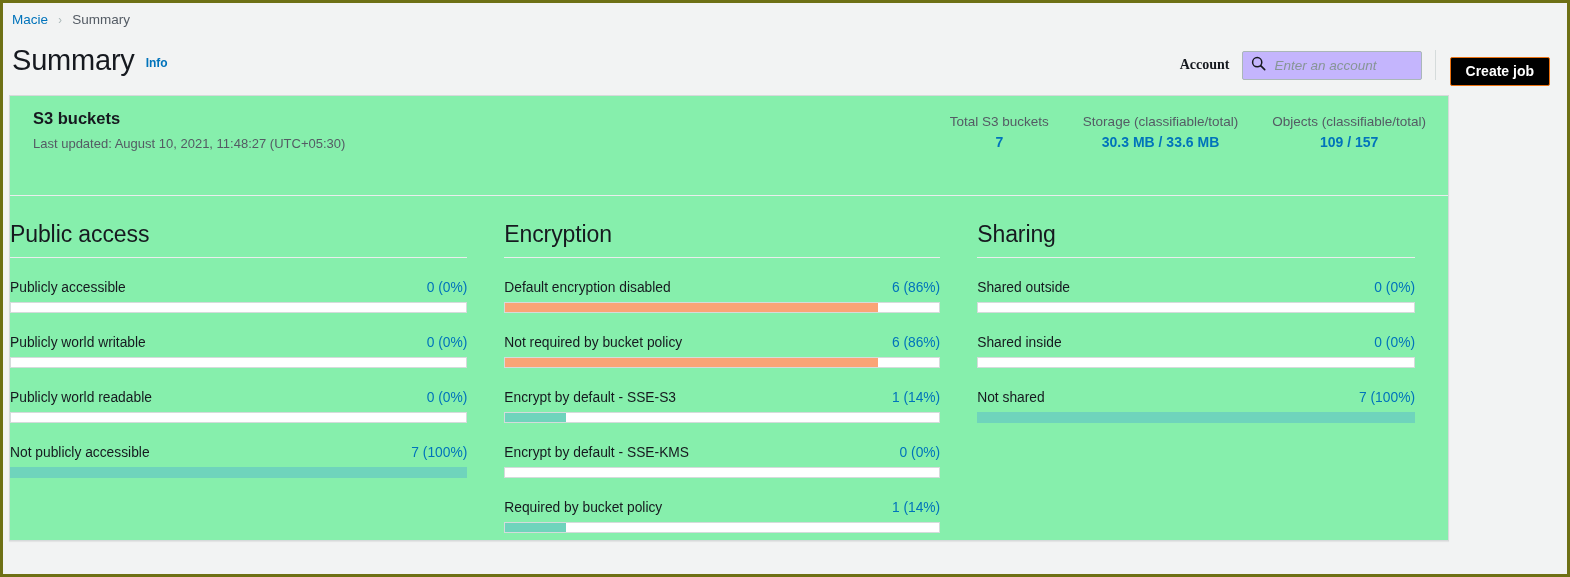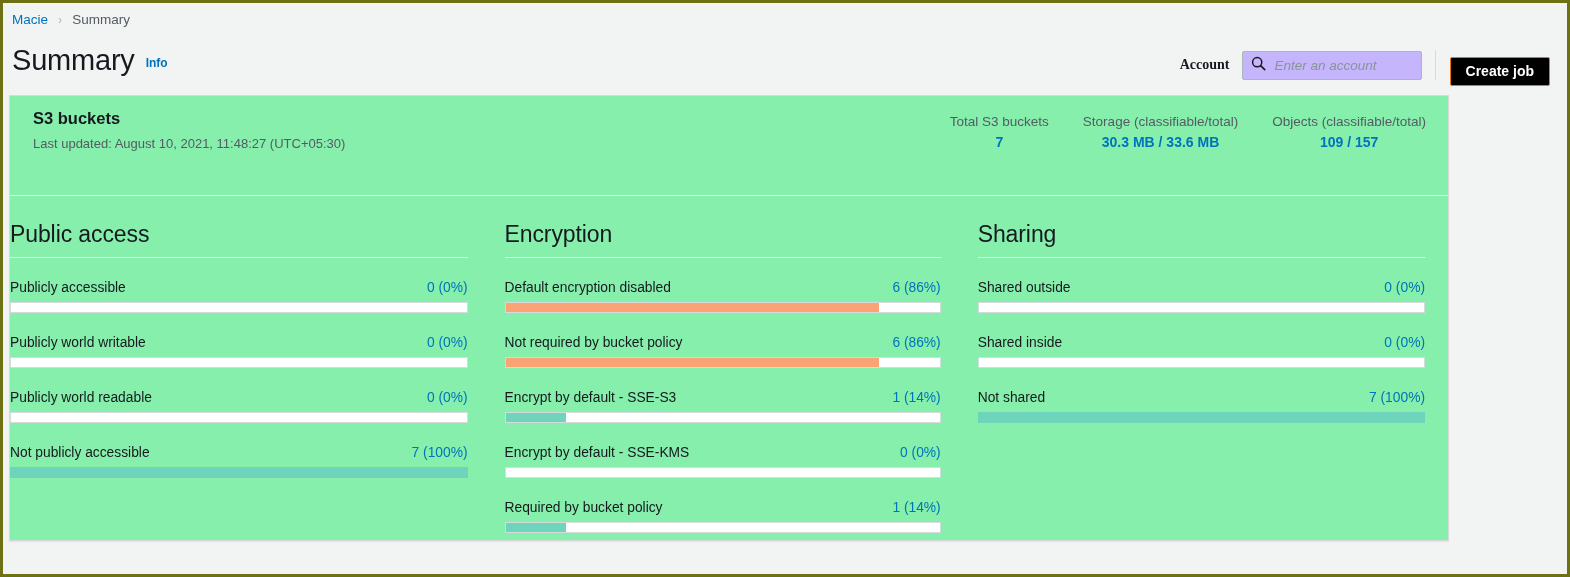--- a/index.html
+++ b/index.html
@@ -213,21 +213,21 @@
     padding: 0;
     position: relative;
     height: 344px;
   }
   .col {
     box-sizing: border-box;
     padding: 24px 0 0 0;
   }
   .col-1 { width: 530px; padding-right: 37px; }
   .col-2 { width: 507px; padding-right: 37px; }
-  .col-3 { width: 505px; padding-right: 23px; }
+  .col-3 { width: 505px; padding-right: 33px; }
 
   .section-title {
     font-size: 23px;
     font-weight: 400;
     color: #16191f;
     line-height: 28px;
     padding-bottom: 9px;
     border-bottom: 1px solid #eaeded;
     letter-spacing: -0.1px;
   }

